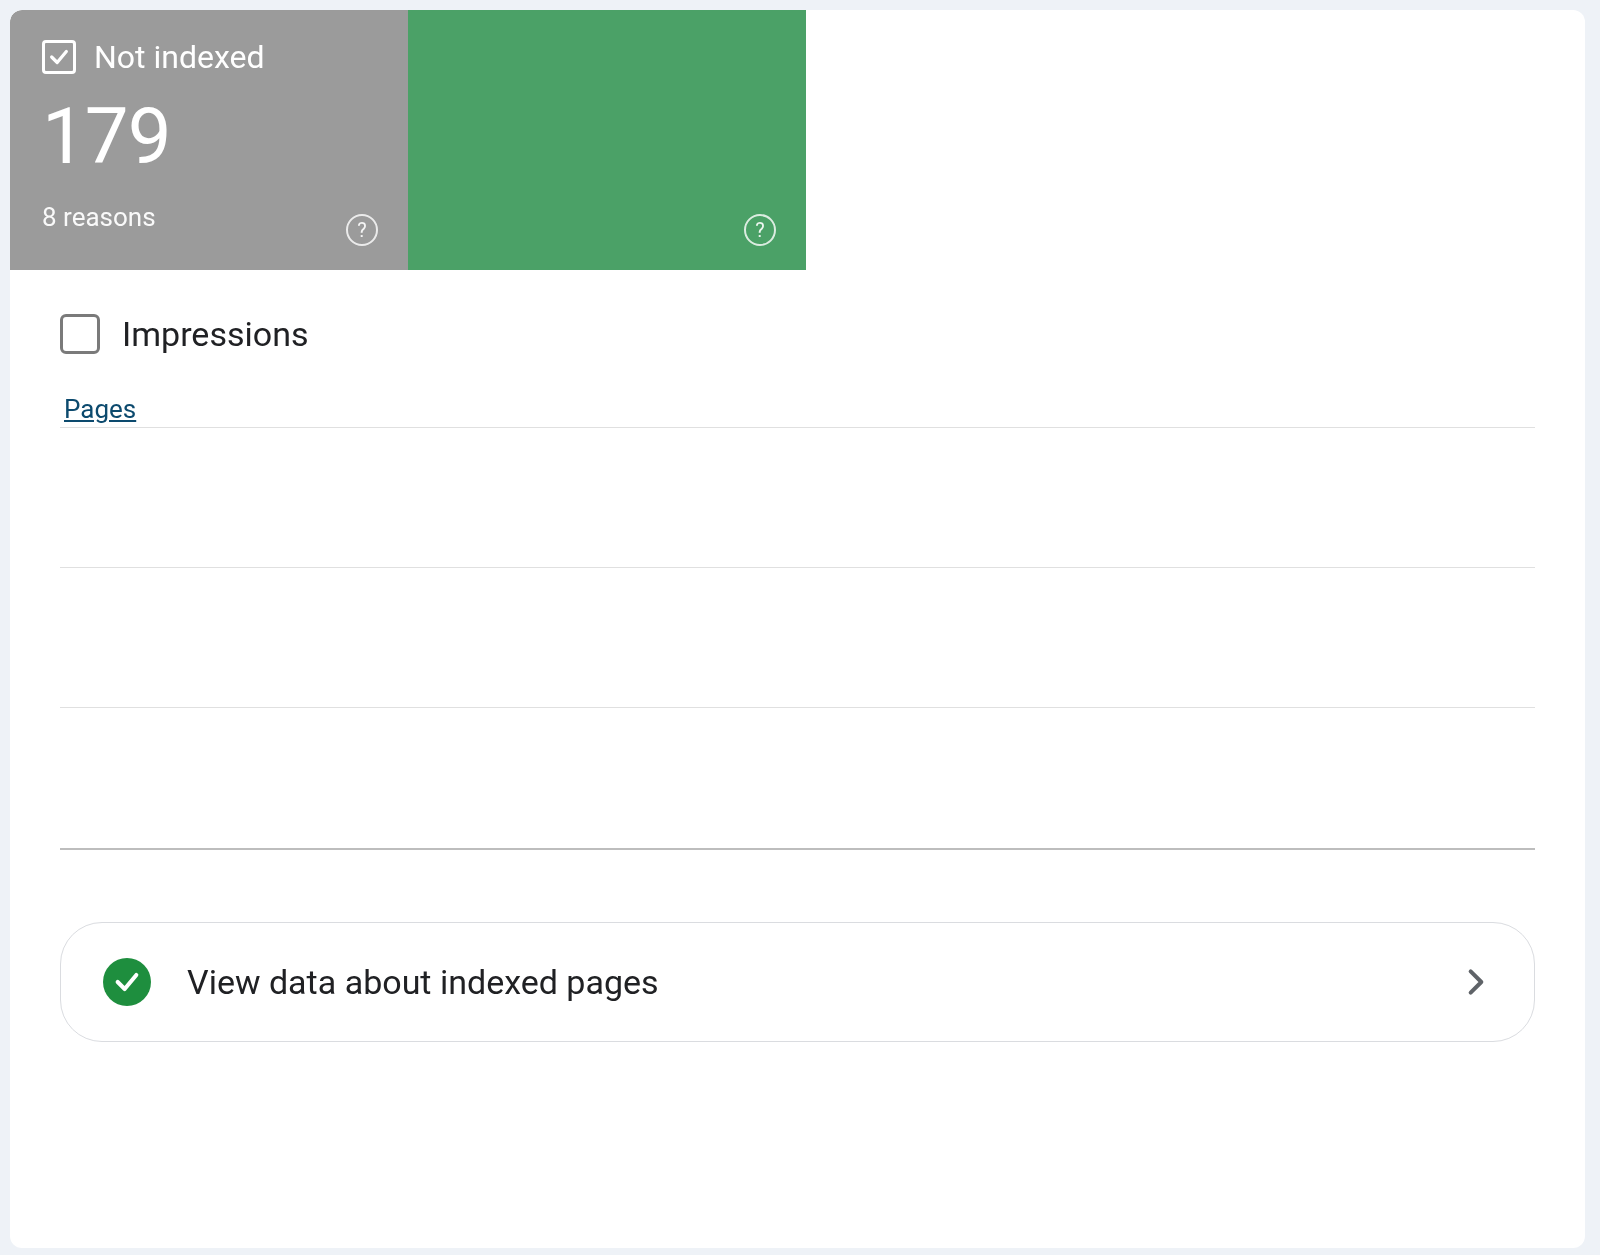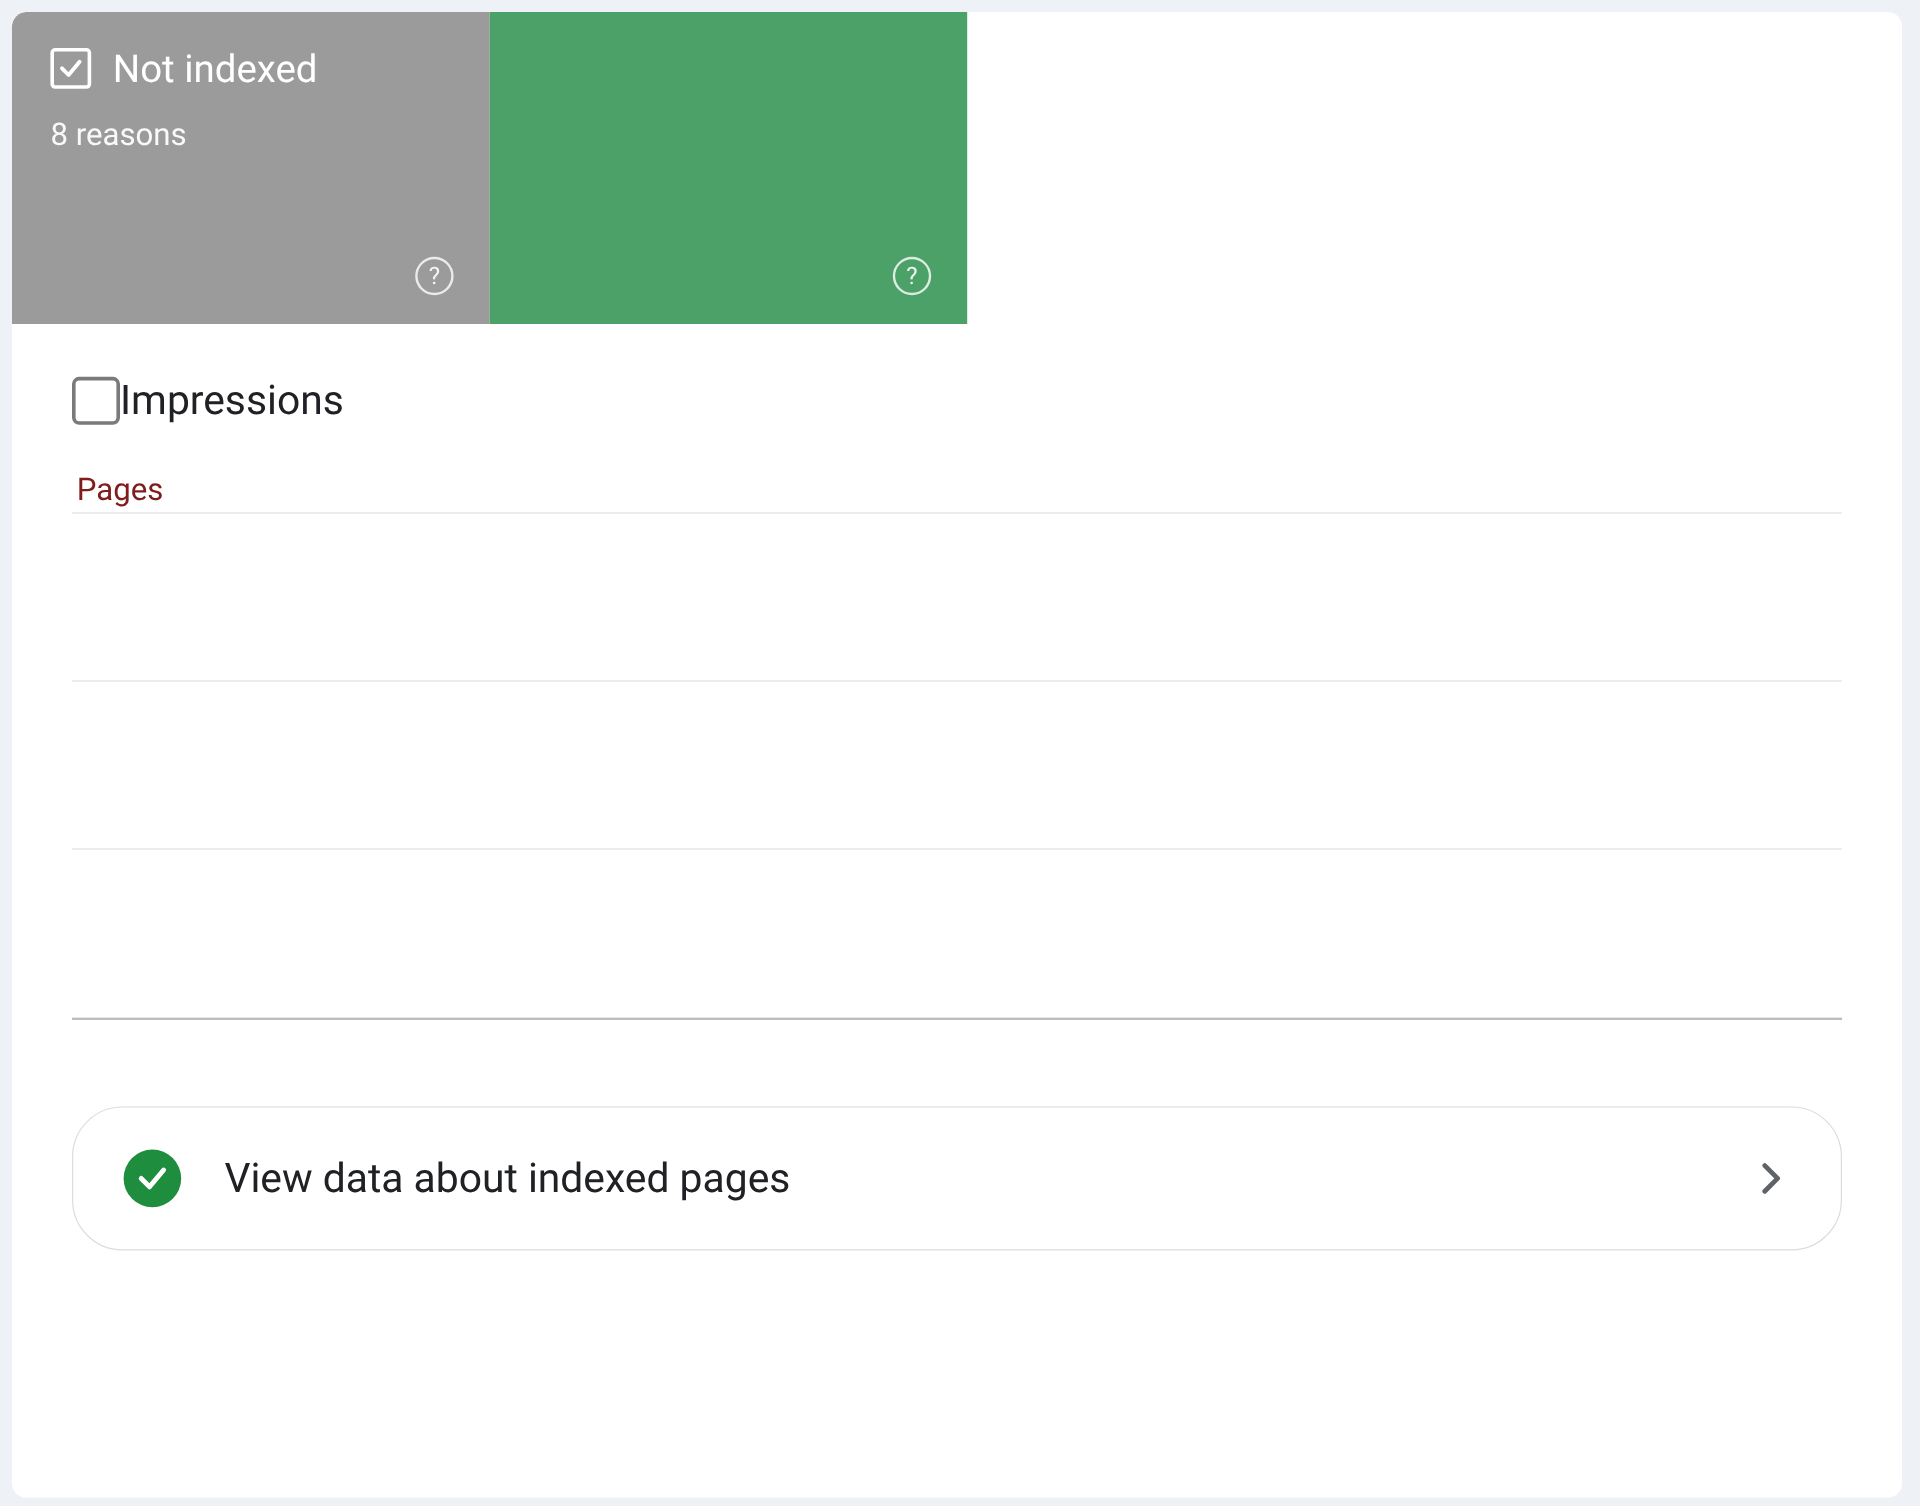--- a/index.html
+++ b/index.html
@@ -66,40 +66,42 @@
     border: 2.5px solid rgba(255,255,255,0.8);
     border-radius: 50%;
     display: flex; align-items: center; justify-content: center;
     font-size: 20px;
     color: rgba(255,255,255,0.9);
   }
 
   .impressions-row {
     display: flex;
     align-items: center;
+    gap: 22px;
     padding: 44px 50px 0 50px;
   }
   .empty-checkbox {
     width: 40px; height: 40px;
     border: 3px solid #7a7a7a;
     border-radius: 6px;
   }
   .impressions-label {
     font-size: 34px;
     color: #202124;
   }
 
   .chart-wrap {
     padding: 40px 50px 0 50px;
   }
   .y-axis-title {
     font-size: 26px;
-    color: #7f1d1d;
+    color: #0c4a6e;
     margin-bottom: 4px;
     padding-left: 4px;
+    text-decoration: underline;
   }
   .chart-body {
     display: flex;
   }
   .y-ticks {
     display: flex;
     flex-direction: column;
     justify-content: space-between;
     align-items: flex-end;
     width: 72px;
@@ -187,20 +189,21 @@
   <div class="tiles">
     <div class="tile gray">
       <div class="tile-head">
         <span class="checkbox-icon">
           <svg viewBox="0 0 24 24">
               <polyline points="4,12 10,18 20,6" fill="none" stroke="#fff" stroke-width="3.5" stroke-linecap="round" stroke-linejoin="round"></polyline>
             </svg>
         </span>
         <span>Not indexed</span>
       </div>
+      <div class="tile-number">179</div>
       <div class="tile-footer">8 reasons</div>
       <div class="help-icon">?</div>
     </div>
     <div class="tile green">
       <div class="tile-footer"></div>
       <div class="help-icon">?</div>
     </div>
   </div>
 
   <div class="impressions-row">

